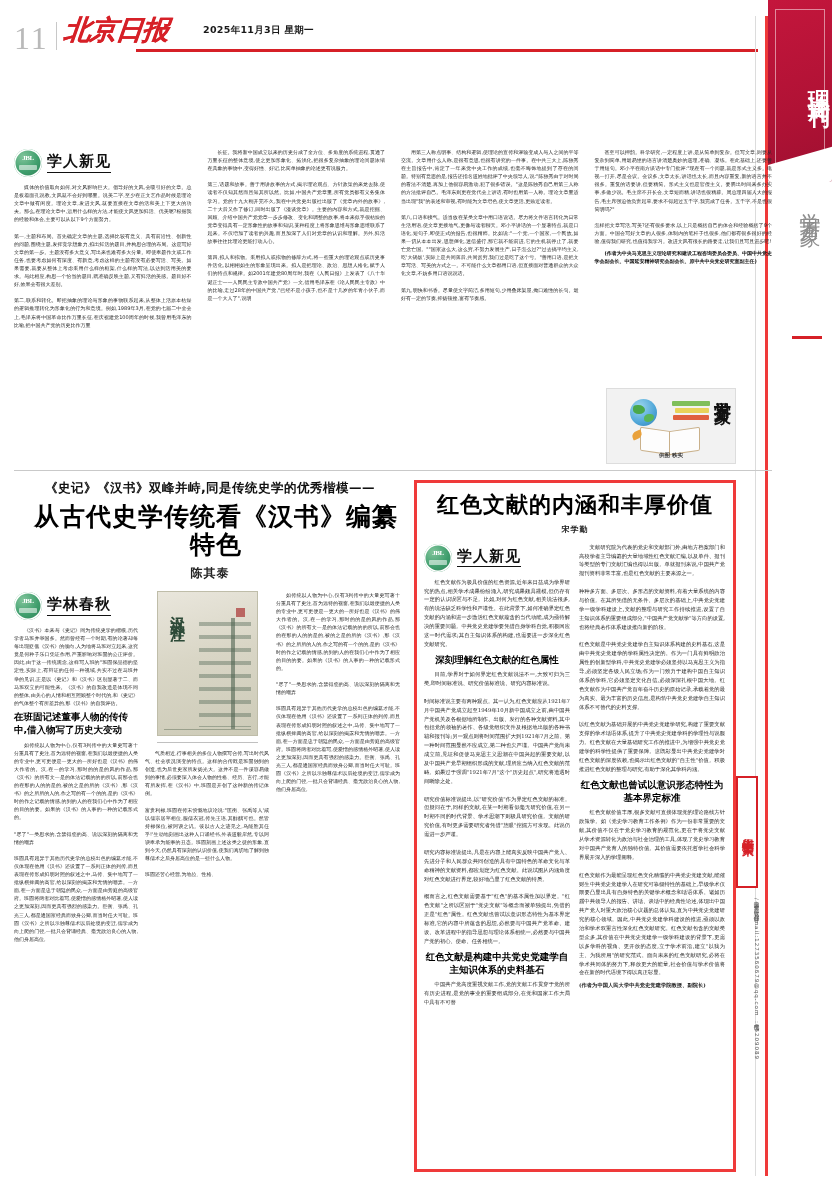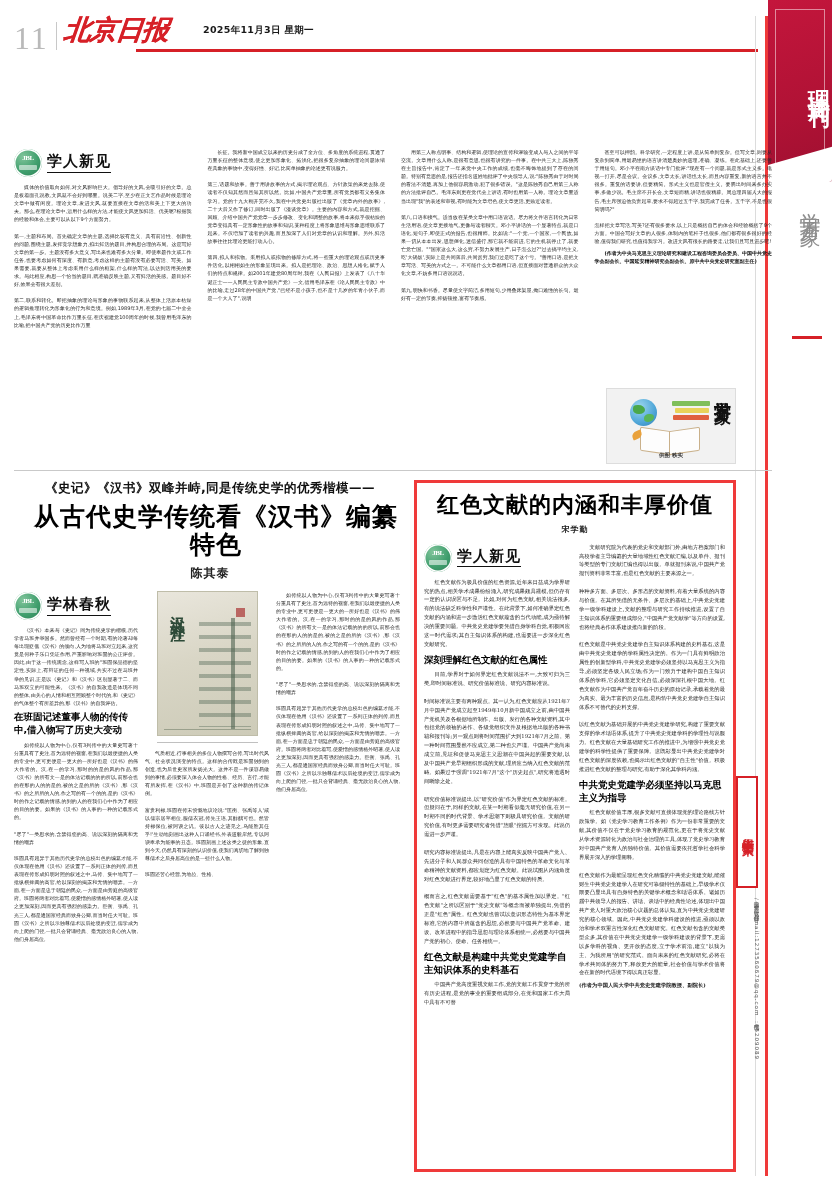--- a/index.html
+++ b/index.html
@@ -252,21 +252,21 @@
     font-family:"DejaVu Serif", serif; letter-spacing:1px; line-height:1.12;
   }
   .a3-by { text-align:center; font-size:8px; font-weight:bold; color:#222; margin-top:7px; letter-spacing:1px;}
   .a3-cols { display:flex; gap:9px; margin-top:8px; }
   .a3-col { width:146px; }
   .coltext3 {
     font-size:5.3px; line-height:1.68; color:#262626;
     text-align:justify; font-family:"DejaVu Serif", serif;
   }
   .subhead3 {
-    font-size:9.5px; font-weight:bold; color:#000; 
+    font-size:9.5px; font-weight:bold; color:#000; text-align:center;
     line-height:1.4; margin:5px 0 3px 0; text-indent:0 !important;
     font-family:Liberation Serif, serif;
   }
   .colhead3 { display:flex; align-items:center; gap:5px; margin-bottom:5px; height:30px;}
 
   
   .seal {
     position:absolute; right:82px; top:776px; width:22px; height:112px;
     border:2px solid #d62027; background:#fff;
   }
@@ -425,21 +425,21 @@
         <div class="coltext3" style="white-space:pre-line; text-indent:2em;">中国共产党高度重视文献工作,党的文献工作贯穿于党的所有历史进程,是党的事业的重要组成部分,在党和国家工作大局中具有不可替</div>
       </div>
       <div class="a3-col">
         <div class="coltext3" style="white-space:pre-line; text-indent:2em;">文献研究院为代表的党史和文献部门外,由地方档案部门和高校学者主导编纂的大量地域性红色文献汇编,以及单件、报刊等类型的专门文献汇编也得以出版。单就报刊来说,中国共产党报刊资料非常丰富,也是红色文献的主要来源之一。
 
 种种多方面、多层次、多形态的文献资料,有着大量系统的内容与价值。在其所凭借的无条件、多层次的基础上,中共党史党建学一级学科建设上,文献的整理与研究工作持续推进,设置了自主知识体系的重要组成部分,"中国共产党文献学"等方向的设置,也将经典著作体系建设推向新的阶段。
 
 红色文献是中共党史党建学自主知识体系构建的史料基石,这是由中共党史党建学的学科属性决定的。作为一门具有鲜明政治属性的创新型学科,中共党史党建学必须坚持以马克思主义为指导,必须坚定各级人民立场;作为一门致力于建构中国自主知识体系的学科,它必须坚定文化自信,必须深深扎根中国大地。红色文献作为中国共产党百年奋斗历史的原始记录,承载着党的最为真实、最为丰富的历史信息,是构筑中共党史党建学自主知识体系不可替代的史料支撑。
 
 以红色文献为基础开展的中共党史党建学研究,构建了重要文献支撑的学术话语体系,提升了中共党史党建学科的学理性与说服力。红色文献在大量基础研究工作的推进中,为增强中共党史党建学的科学性提供了重要保障。这既彰显出中共党史党建学对红色文献的深度依赖,也揭示出红色文献的"自主性"价值。积极推进红色文献的整理与研究,有助于深化其学科内涵。</div>
-        <div class="subhead3">中共党史党建学必须坚持以马克思主义为指导</div>
+        <div class="subhead3">红色文献也曾试以意识形态特性为基本界定标准</div>
         <div class="coltext3" style="white-space:pre-line; text-indent:2em;">红色文献价值丰厚,很多文献可直接体现党的理论路线方针政策学。如《党史学习教育工作条例》作为一份非常重要的文献,其价值不仅在于党史学习教育的规范化,更在于将党史文献从学术资源转化为政治与社会治理的工具,体现了党史学习教育对中国共产党育人的独特价值。其价值需要依托哲学社会科学界展开深入的学理阐释。
 
 红色文献作为最能呈现红色文化精髓的中共党史党建文献,能催财生中共党史党建学人在研究可靠级特性的基础上,早级学术仅限要凸显出具有自身特色的关键学术概念和话语体系。诸如历届中共领导人的报告、讲话、谈话中的经典性论述,体现出中国共产党人对重大政治核心议题的总体认知,直为中共党史党建研究的核心领域。因此,中共党史党建学科建设的推进,亟须以政治和学术双重言性深化红色文献研究。红色文献包含的文献类型众多,其价值在中共党史党建学一级学科建设的背景下,更需以多学科的视角、更开放的态度,立于学术前沿,建立"以我为主、为我所用"的研究范式。面向未来的红色文献研究,必将在学术共同体的努力下,释放更大的能量,社会价值与学术价值将会在新的时代语境下得以真正彰显。</div>
         <div class="coltext3" style="margin-top:4px; font-weight:bold;">(作者为中国人民大学中共党史党建学院教授、副院长)</div>
       </div>
     </div>
   </div>
 
   <div class="seal">
     <div class="seal-text">學術繁荣</div>

